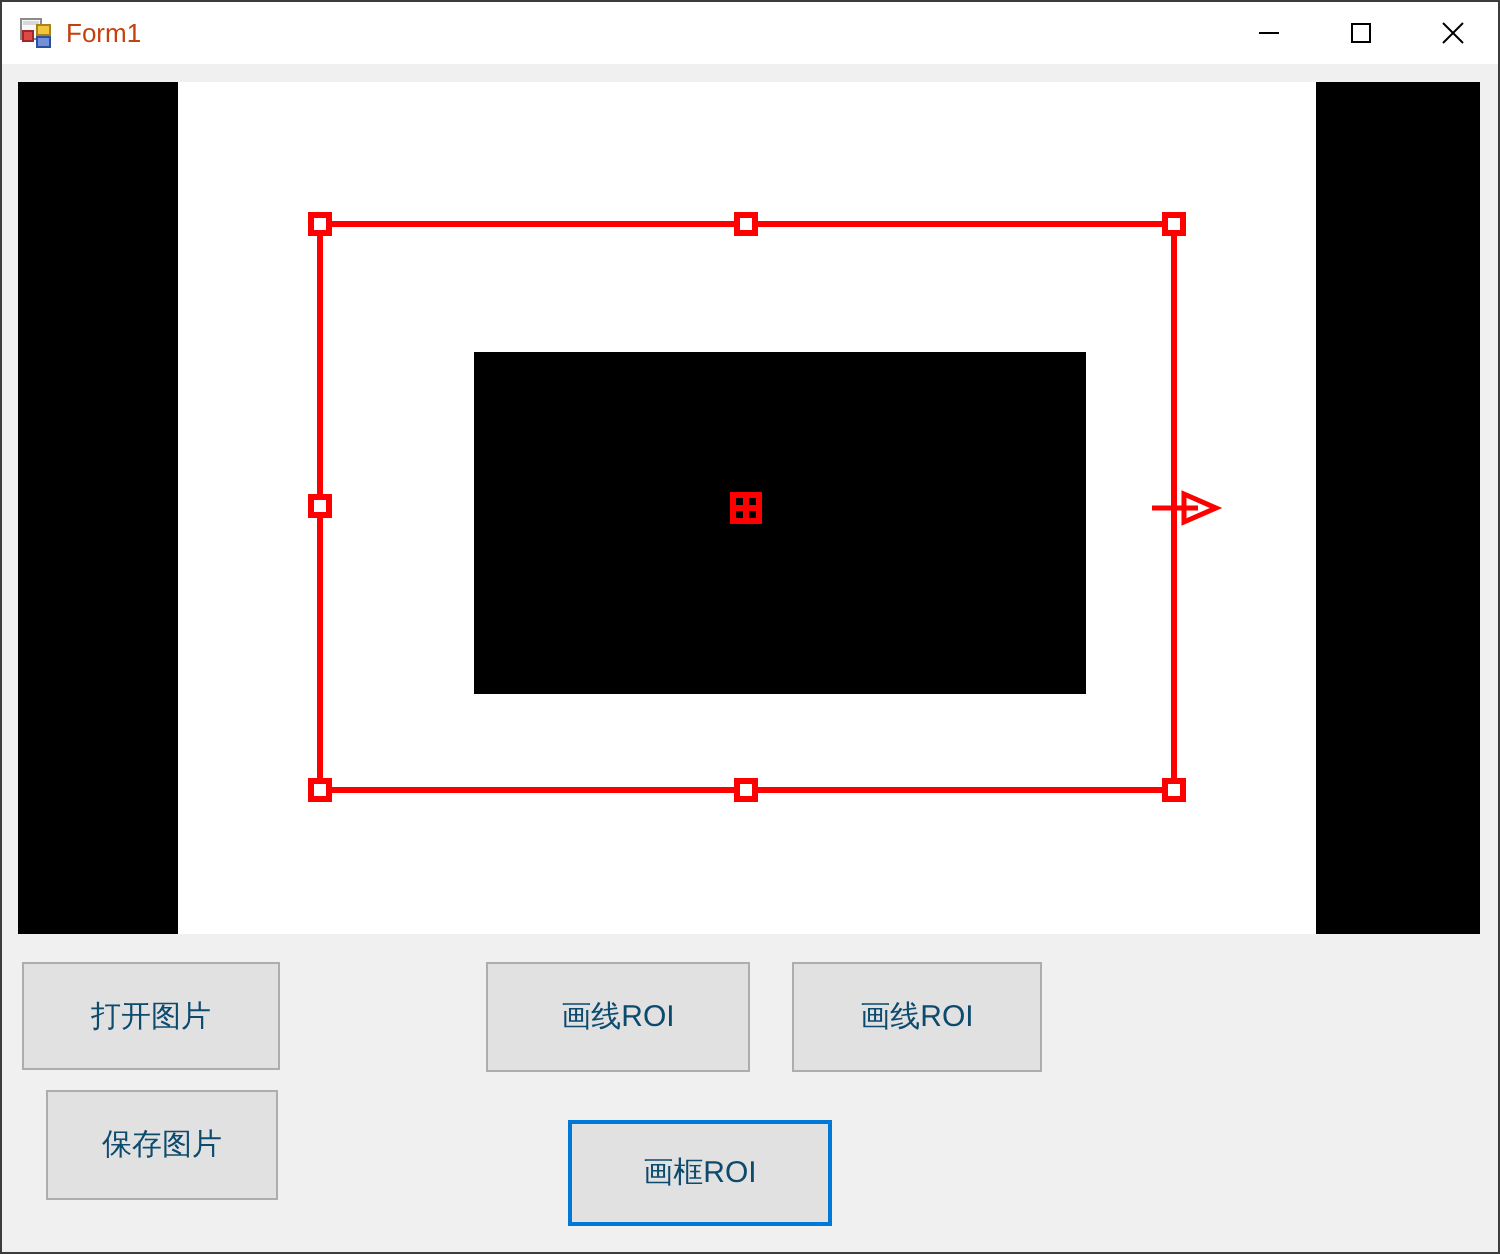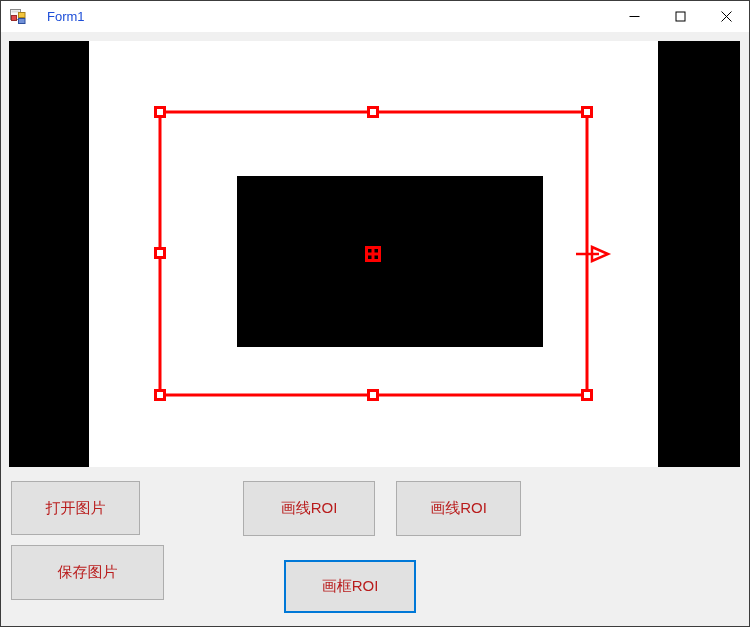--- a/index.html
+++ b/index.html
@@ -3,35 +3,35 @@
 <meta charset="utf-8">
 <style>
   html,body{margin:0;padding:0;width:750px;height:627px;overflow:hidden;
     font-family:"Liberation Sans","DejaVu Sans",sans-serif;}
   .window{position:absolute;inset:0;width:750px;height:627px;background:#f0f0f0;
     box-shadow:inset 0 0 0 1px #3c3c3c;}
   
   .titlebar{position:absolute;left:1px;top:1px;right:1px;height:31px;background:#ffffff;
     display:flex;align-items:center;}
   .app-icon{width:16px;height:16px;margin-left:9px;flex:0 0 auto;}
-  .title-text{margin-left:21px;font-size:13px;color:#1d4ed8;}
+  .title-text{margin-left:7px;font-size:13px;color:#c2410c;}
   .caption-buttons{position:absolute;right:0;top:0;height:31px;display:flex;}
   .caption-btn{width:46px;height:31px;display:flex;align-items:center;justify-content:center;
     background:transparent;border:none;padding:0;}
   .caption-btn svg{display:block;}
   
   .picturebox{position:absolute;left:9px;top:41px;width:731px;height:426px;background:#ffffff;}
   .picturebox svg{display:block;}
   
   .wfbtn{position:absolute;background:#e1e1e1;border:1px solid #adadad;
-    font-family:inherit;font-size:15px;color:#b91c1c;display:flex;align-items:center;justify-content:center;
+    font-family:inherit;font-size:15px;color:#0c4a6e;display:flex;align-items:center;justify-content:center;
     padding:0;box-sizing:border-box;}
   .wfbtn.focused{border:2px solid #0078d7;margin-left:41px;}
   #btn-open       {left:11px; top:481px; width:129px; height:54px;}
-  #btn-save-image {left:11px; top:545px; width:153px; height:55px;}
+  #btn-save-image {left:23px; top:545px; width:116px; height:55px;}
   #btn-line-roi   {left:243px;top:481px; width:132px; height:55px;text-align:right;}
   #btn-save-line  {left:396px;top:481px; width:125px; height:55px;}
   #btn-grab-edge  {left:539px;top:480px; width:120px; height:56px;}
   #btn-rect-roi   {left:243px;top:560px; width:132px; height:53px;}
   #btn-save-rect  {left:396px;top:560px; width:125px; height:53px;}
   #btn-measure    {left:539px;top:559px; width:120px; height:55px;}
 </style>
 </head>
 <body>
 

